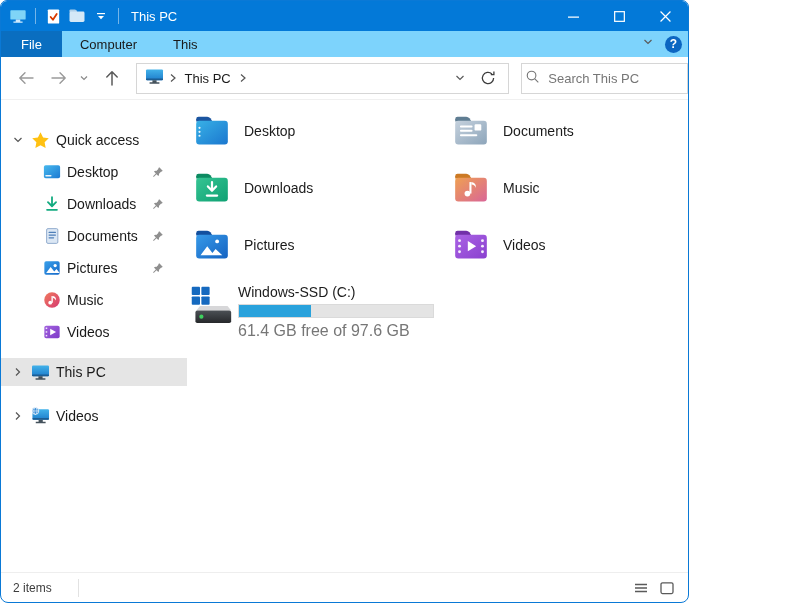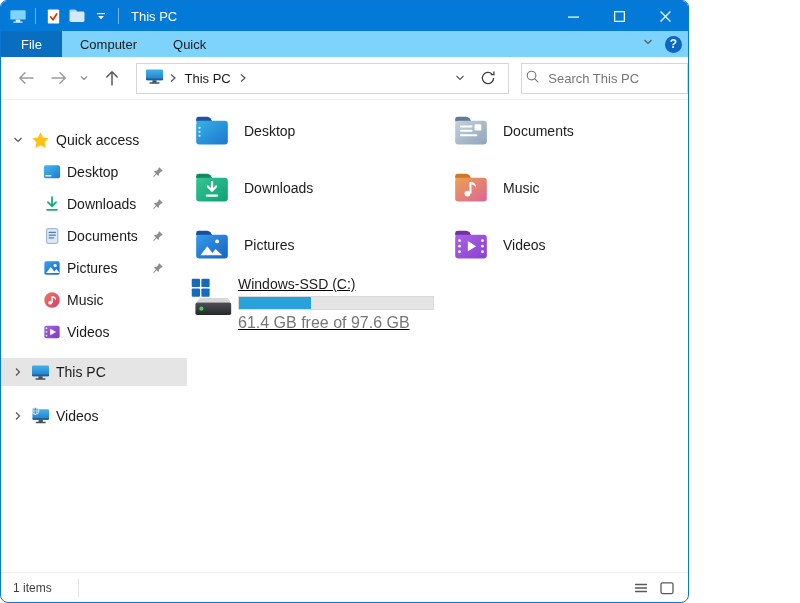--- a/index.html
+++ b/index.html
@@ -61,21 +61,21 @@
   .side-row .lbl { margin-left:6px; white-space:nowrap; }
   .side-row .pin { position:absolute; right:22px; width:14px; height:14px; display:flex; align-items:center; }
   .side-row.selected { background:#e5e5e5; height:28px; margin:2px 0; }
   .gap8 { height:8px; } .gap12 { height:12px; }
   
   .main { flex:1; padding:12px 0 0 6px; overflow:hidden; }
   .tile-grid { display:grid; grid-template-columns:259px 259px; row-gap:19px; }
   .tile { display:flex; align-items:center; gap:13px; height:38px; }
   .tile .ficon { width:38px; height:38px; flex:0 0 auto; }
   .tile .flabel { font-size:14px; color:#1b1b1b; white-space:nowrap; }
-  .drive-tile { display:flex; margin-top:12px; margin-left:-4px; gap:5px;text-decoration:underline; }
+  .drive-tile { display:flex; margin-top:20px; margin-left:-4px; gap:5px; }
   .drive-icon { width:44px; height:44px; flex:0 0 auto; }
   .drive-info { display:flex; flex-direction:column; }
   .drive-name { font-size:14px; color:#1b1b1b; margin-bottom:4px; }
   .cap-track { width:196px; height:14px; background:#e4e4e4; border:1px solid #dadada; }
   .cap-fill { height:100%; background:#29a2dc; }
   .drive-free { font-size:16px; color:#767676; margin-top:4px; }
   
   .statusbar { height:30px; flex:0 0 auto; border-top:1px solid #eeeeee; display:flex; align-items:center; padding:0 10px; }
   .status-count { font-size:12px; color:#3d3d3d; margin-left:2px; white-space:nowrap; }
   .status-div { width:1px; height:18px; background:#e2e2e2; margin-left:26px; }
@@ -184,21 +184,21 @@
     <span class="win-ctrl">
       <svg width="11" height="11" viewBox="0 0 10 10">
           <path d="M0.5 0.5 L9.5 9.5 M9.5 0.5 L0.5 9.5" stroke="#fff" stroke-width="1.1"></path>
         </svg>
     </span>
   </div>
 
   <div class="ribbon-row">
     <div class="ribbon-tab active">File</div>
     <div class="ribbon-tab">Computer</div>
-    <div class="ribbon-tab">Quick</div>
+    <div class="ribbon-tab">This</div>
     <div class="ribbon-right">
       <span>
         <svg width="14" height="14" viewBox="0 0 14 14">
             <path d="M3.5 5 l3.5 3.5 3.5-3.5" stroke="#5a5a5a" stroke-width="1.2" fill="none"></path>
           </svg>
       </span>
       <span class="help-circle">?</span>
     </div>
   </div>
 
@@ -517,21 +517,21 @@
             <div class="cap-fill" style="width: 37%;"></div>
           </div>
           <span class="drive-free">61.4 GB free of 97.6 GB</span>
         </div>
       </div>
 
     </div>
   </div>
 
   <div class="statusbar">
-    <span class="status-count">1 items</span>
+    <span class="status-count">2 items</span>
     <span class="status-div"></span>
     <span class="spacer"></span>
     <span class="view-btn">
       <svg width="16" height="16" viewBox="0 0 16 16">
           <path d="M2 4.5 h12 M2 8 h12 M2 11.5 h12" stroke="#5a5a5a" stroke-width="1.4"></path>
         </svg>
     </span>
     <span class="view-btn">
       <svg width="16" height="16" viewBox="0 0 16 16">
           <rect x="2" y="2.8" width="12" height="10.8" rx="1.5" fill="none" stroke="#5a5a5a" stroke-width="1.3"></rect>

